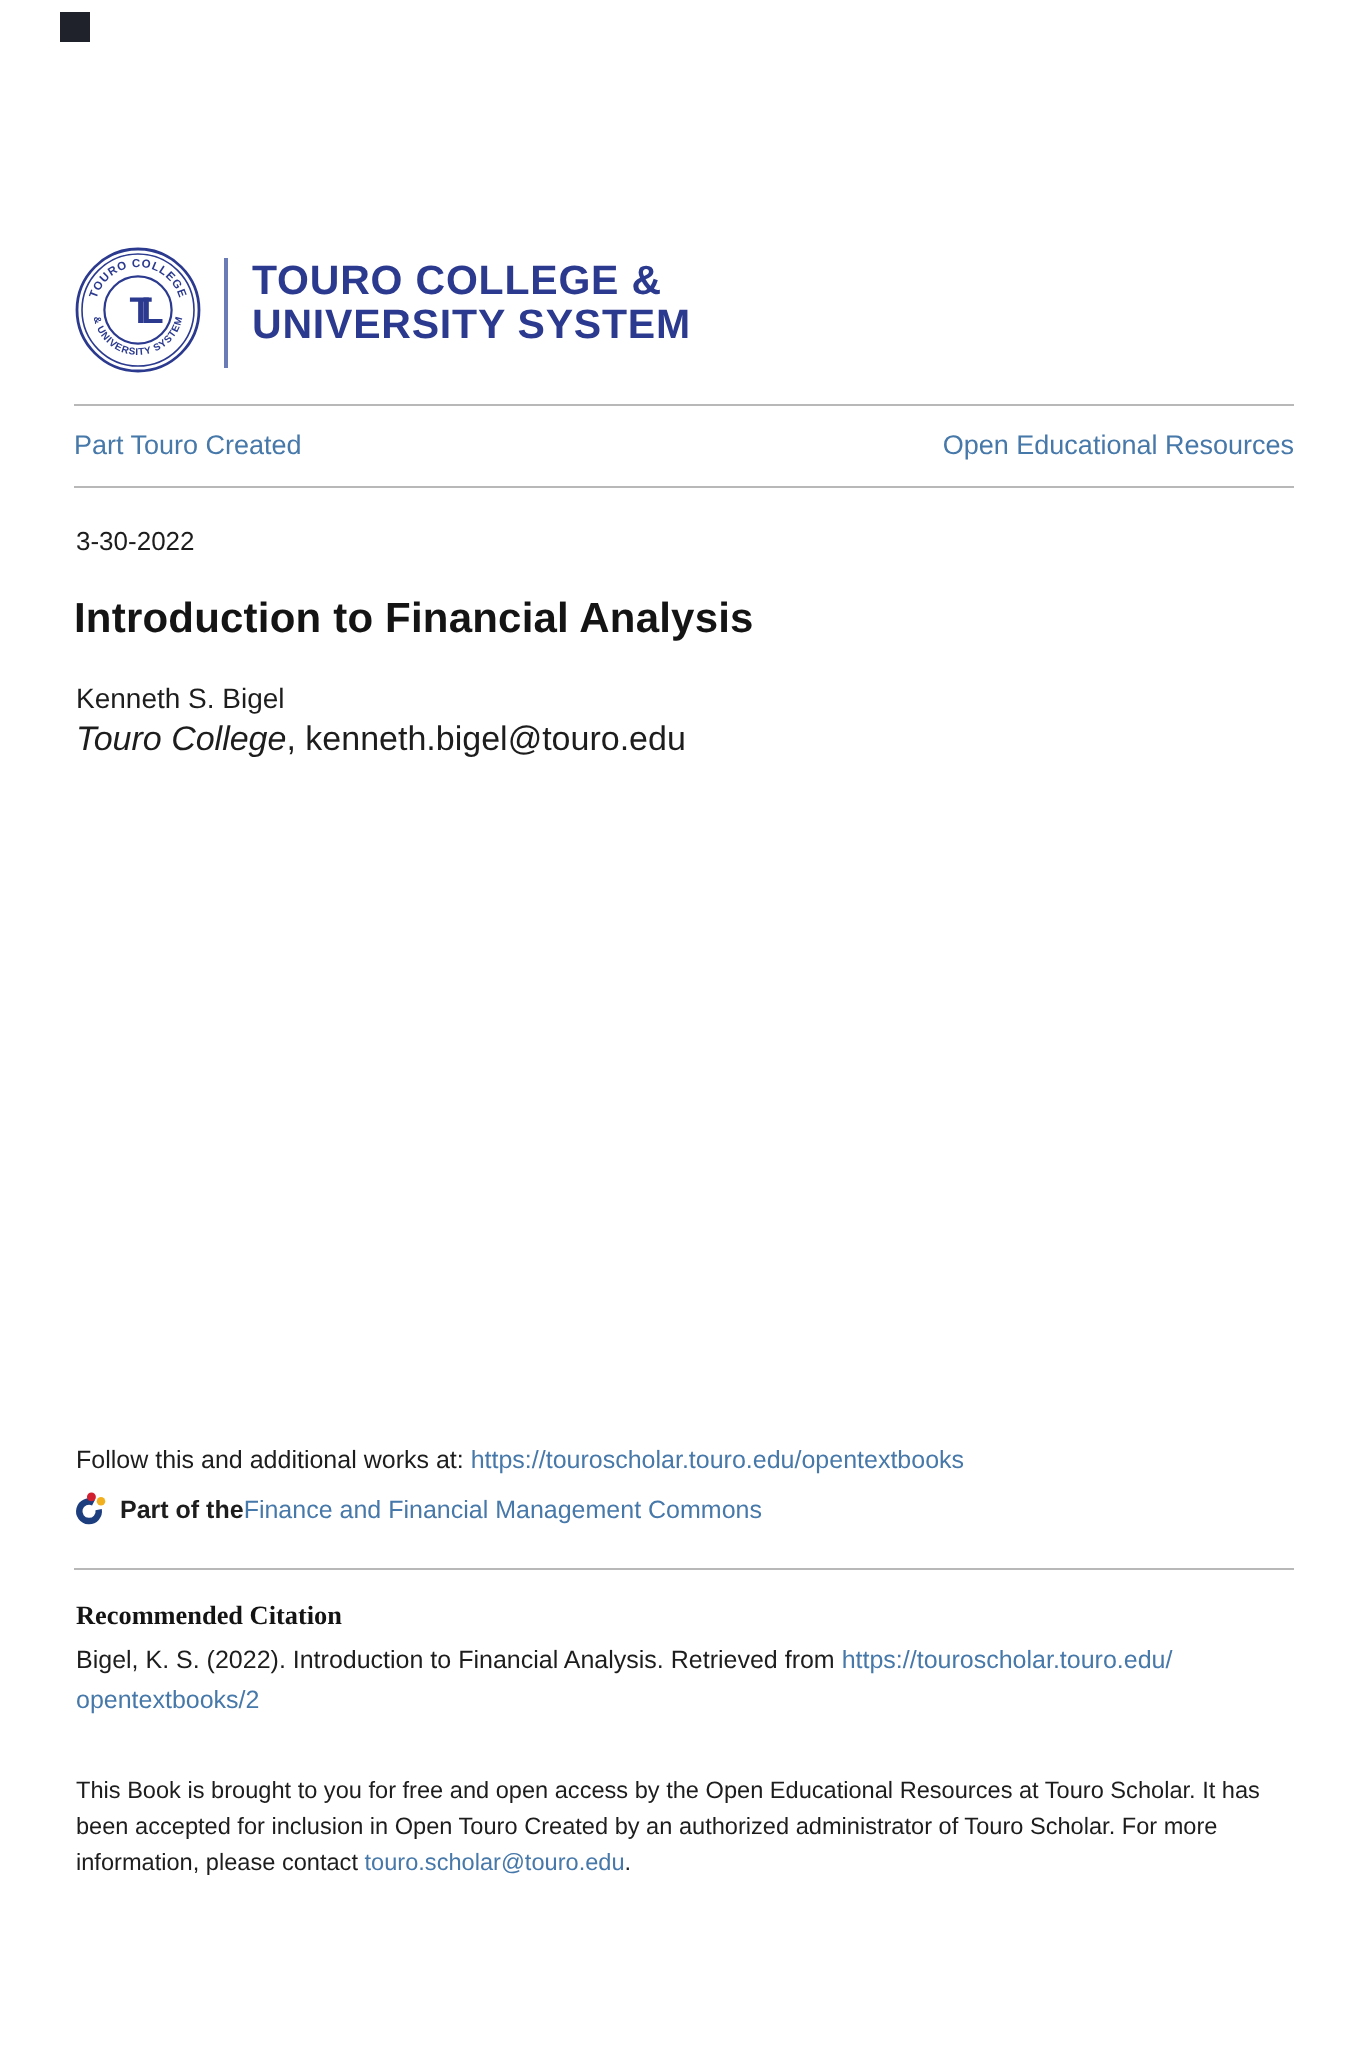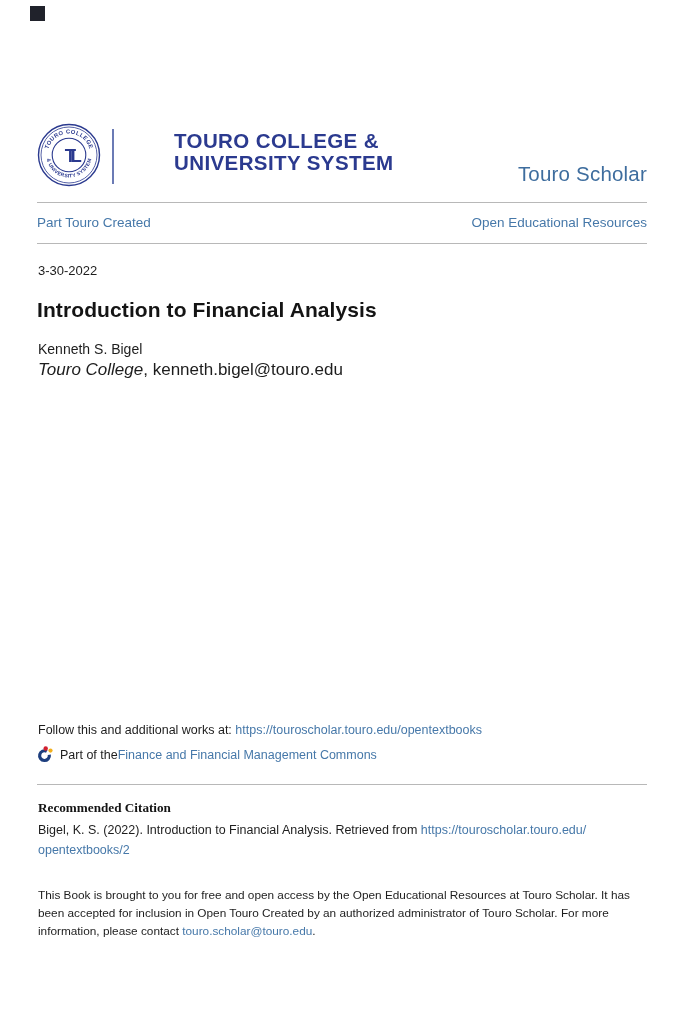--- a/index.html
+++ b/index.html
@@ -48,21 +48,20 @@
     margin: 7px 12px 0 11px;
   }
   .wordmark {
     padding-top: 8px;
     color: var(--navy);
     font-size: 20.5px;
     font-weight: bold;
     letter-spacing: 0.4px;
     line-height: 22px;
     white-space: nowrap;
-    margin-left: 48px;
   }
   .site-title {
     position: absolute;
     right: 0; top: 40px;
     color: var(--site-blue);
     font-size: 20.5px;
     letter-spacing: 0.2px;
     cursor: pointer;
   }
   
@@ -99,21 +98,21 @@
   .follow-line {
     position: absolute; left: 38px; top: 723px;
     font-size: 12.5px; white-space: nowrap;
   }
   .partof-line {
     position: absolute; left: 37px; top: 746px;
     display: flex; align-items: center;
     font-size: 12.5px; white-space: nowrap;
   }
   .dc-icon { width: 17px; height: 17px; margin-right: 6px; }
-  .partof-line b { font-weight: normal; }
+  .partof-line b { font-weight: bold; }
   
   .citation-heading {
     position: absolute; left: 38px; top: 800px;
     font-size: 13.2px; font-weight: bold; color: #141414; font-family: Liberation Serif, serif;
   }
   .citation-text {
     position: absolute; left: 38px; top: 820px;
     width: 604px; font-size: 12.5px; line-height: 20px;
   }
   .cit-line { display: block; white-space: nowrap; }
@@ -145,21 +144,20 @@
           <textPath href="#sealBot" startOffset="50%" text-anchor="middle">&amp; UNIVERSITY SYSTEM</textPath>
         </text>
         <text x="33.5" y="38.5" font-size="18.5" font-weight="bold" letter-spacing="-5.5" text-anchor="middle">TL</text>
       </svg>
       <div class="logo-divider"></div>
       <div class="wordmark">
         <div>TOURO COLLEGE &amp;</div>
         <div>UNIVERSITY SYSTEM</div>
       </div>
     </div>
-    <div class="site-title">Touro Scholar</div>
   </header>
 
   <div class="rule rule-1"></div>
 
   <nav class="nav-row">
     <a class="link">Part Touro Created</a>
     <a class="link">Open Educational Resources</a>
   </nav>
 
   <div class="rule rule-2"></div>

